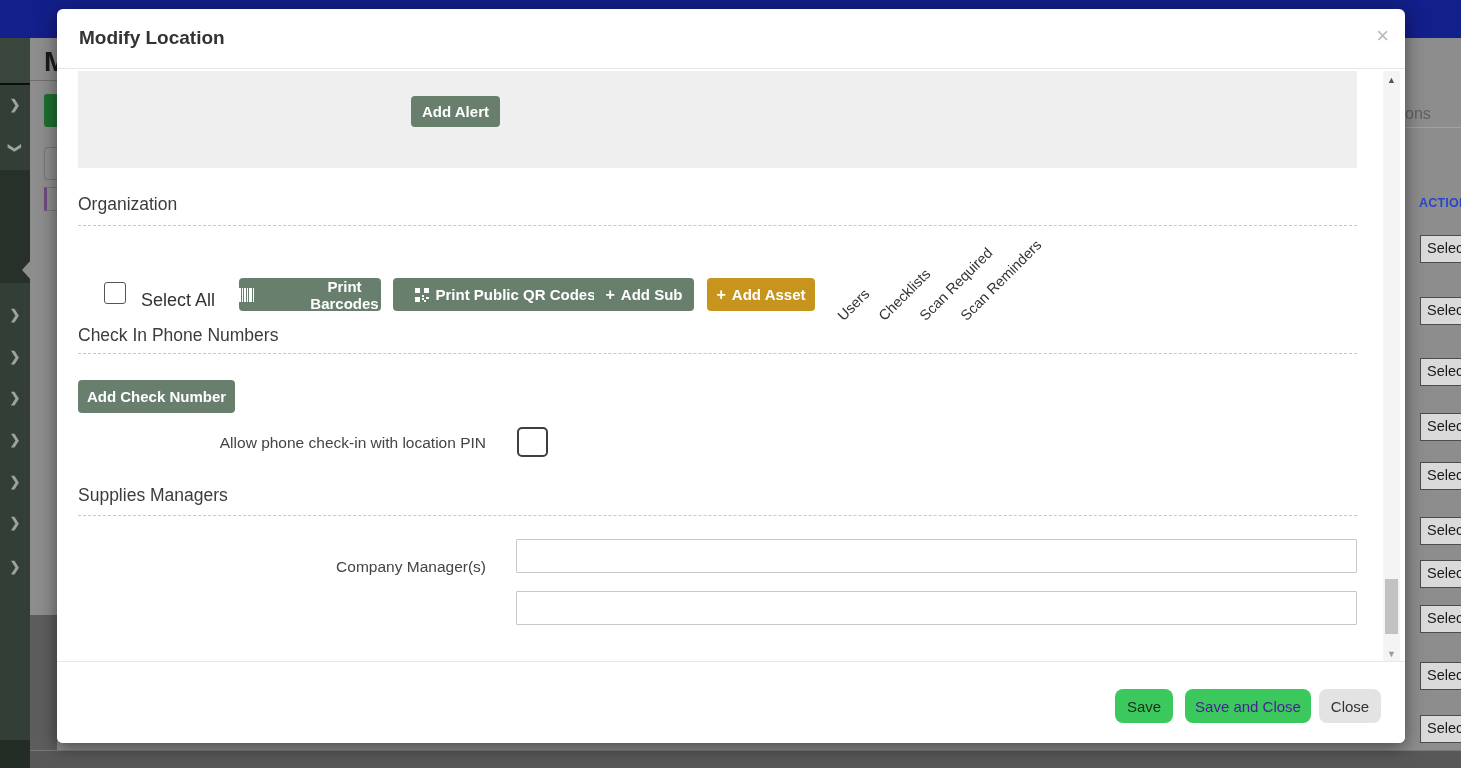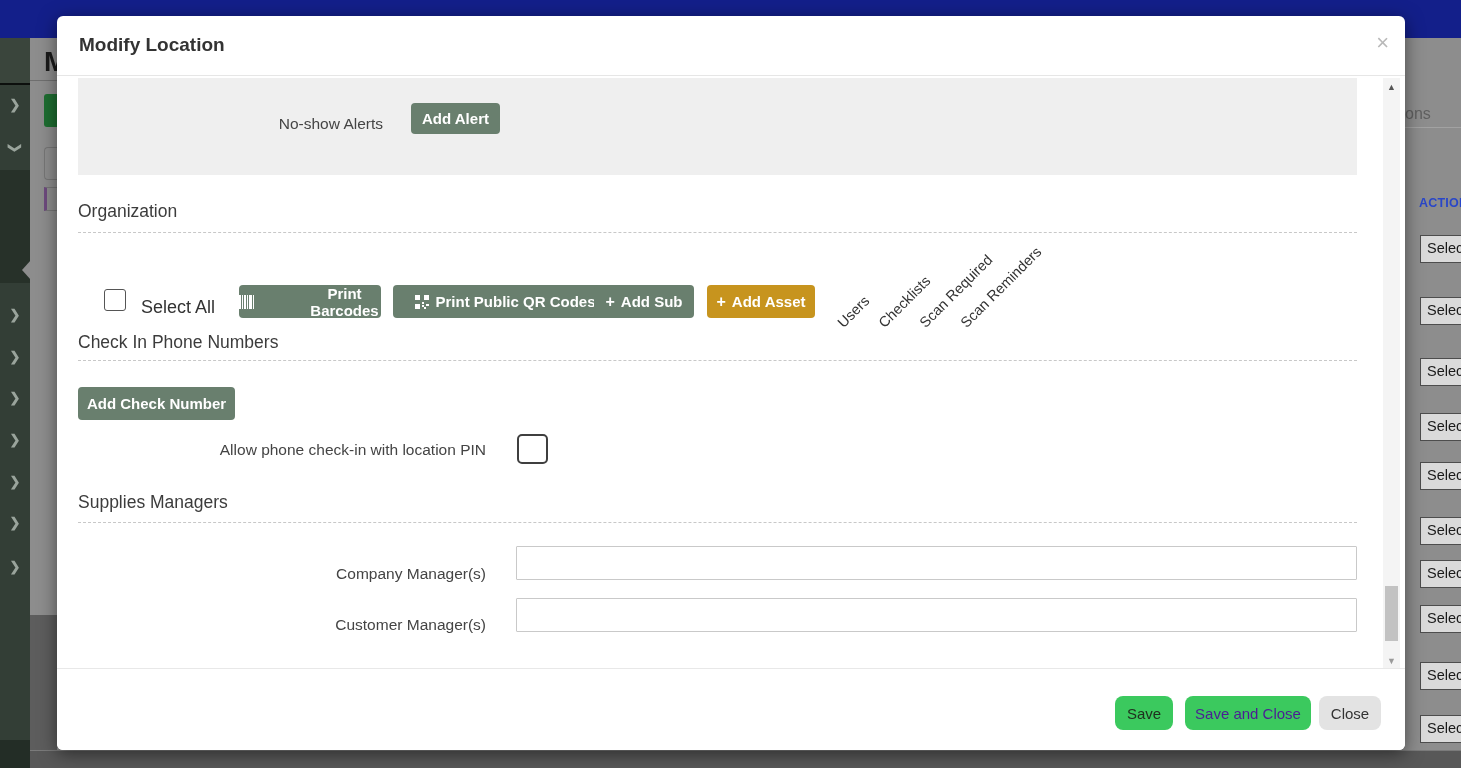--- a/index.html
+++ b/index.html
@@ -26,21 +26,21 @@
   .frag-box2 { position:absolute; left:14px; top:149px; width:13px; height:24px; border:1px solid #767676; border-right:none; border-left:3px solid #6e4a7e; }
 
   .bg-right { position:absolute; left:1405px; top:38px; width:56px; height:730px; }
   .bg-tab-fragment { position:absolute; left:0px; top:67px; font-size:16px; color:#606060; }
   .bg-tabline { position:absolute; left:0; top:89px; width:56px; border-top:1px solid #a2a2a2; }
   .bg-actions { position:absolute; left:14px; top:158px; width:44px; overflow:hidden; font-size:12.5px; font-weight:bold; color:#2946c8; letter-spacing:.2px; white-space:nowrap; }
   .bg-select { position:absolute; left:15px; width:43px; height:28px; background:#dadada; border:1px solid #4d4d4d; border-right:none; overflow:hidden; font-size:14.5px; color:#1a1a1a; padding:4px 0 0 6px; white-space:nowrap; }
   .bg-bottom { position:absolute; left:30px; top:750px; width:1431px; height:18px; background:#585858; border-top:1px solid #7b7b7b; }
 
   
-  .modal { position:absolute; left:57px; top:16px; width:1348px; height:734px; background:#ffffff; border-radius:6px; box-shadow:0 4px 18px rgba(0,0,0,.5); }
+  .modal { position:absolute; left:57px; top:9px; width:1348px; height:734px; background:#ffffff; border-radius:6px; box-shadow:0 4px 18px rgba(0,0,0,.5); }
   .modal-header { position:absolute; left:0; top:0; width:100%; height:60px; border-bottom:1px solid #e6e6e6; }
   .modal-title { position:absolute; left:22px; top:18px; font-size:19px; font-weight:bold; color:#333; }
   .modal-close { position:absolute; right:16px; top:14px; font-size:22px; color:#b9b9b9; cursor:pointer; font-weight:normal; }
 
   .graybox { position:absolute; left:21px; top:62px; width:1279px; height:97px; background:#efefef; }
   .gb-label { position:absolute; left:21px; top:99px; width:305px; text-align:right; font-size:15.5px; color:#444; }
   .btn { display:inline-flex; align-items:center; justify-content:center; border:none; border-radius:4px; cursor:pointer; font-family:"Liberation Sans",sans-serif; }
   .btn-sage { background:#697f6e; color:#fff; font-weight:bold; font-size:15px; }
   .btn-gold { background:#c7941e; color:#fff; font-weight:bold; font-size:15px; }
   .btn-addalert { position:absolute; left:354px; top:87px; width:89px; height:31px; }
@@ -130,21 +130,20 @@
 
   <div class="bg-bottom"></div>
 
   <div class="modal">
     <div class="modal-header">
       <div class="modal-title">Modify Location</div>
       <div class="modal-close">×</div>
     </div>
 
     <div class="graybox"></div>
-    <div class="gb-label">No-show Alerts</div>
     <button class="btn btn-sage btn-addalert">Add Alert</button>
 
     <div class="section-heading" style="top:185px">Organization</div>
     <div class="dashed" style="top:216px"></div>
 
     <div class="checkbox-sm"></div>
     <div class="selectall-label">Select All</div>
 
     <button class="btn btn-sage btn-row btn-printbar">
       <span class="bicon">
@@ -201,21 +200,20 @@
 
     <div class="pin-label">Allow phone check-in with location PIN</div>
     <div class="checkbox-lg"></div>
 
     <div class="section-heading" style="top:476px">Supplies Managers</div>
     <div class="dashed" style="top:506px"></div>
 
     <div class="form-label" style="top:549px">Company Manager(s)</div>
     <input class="text-input" style="top: 530px;" value="">
 
-    <div class="form-label" style="top:600px">Customer Manager(s)</div>
     <input class="text-input" style="top: 582px;" value="">
 
     <div class="scrollbar">
       <div class="scroll-arrow up">▲</div>
       <div class="scroll-thumb"></div>
       <div class="scroll-arrow down">▼</div>
     </div>
 
     <div class="modal-footer">
       <button class="fbtn fbtn-save">Save</button>

